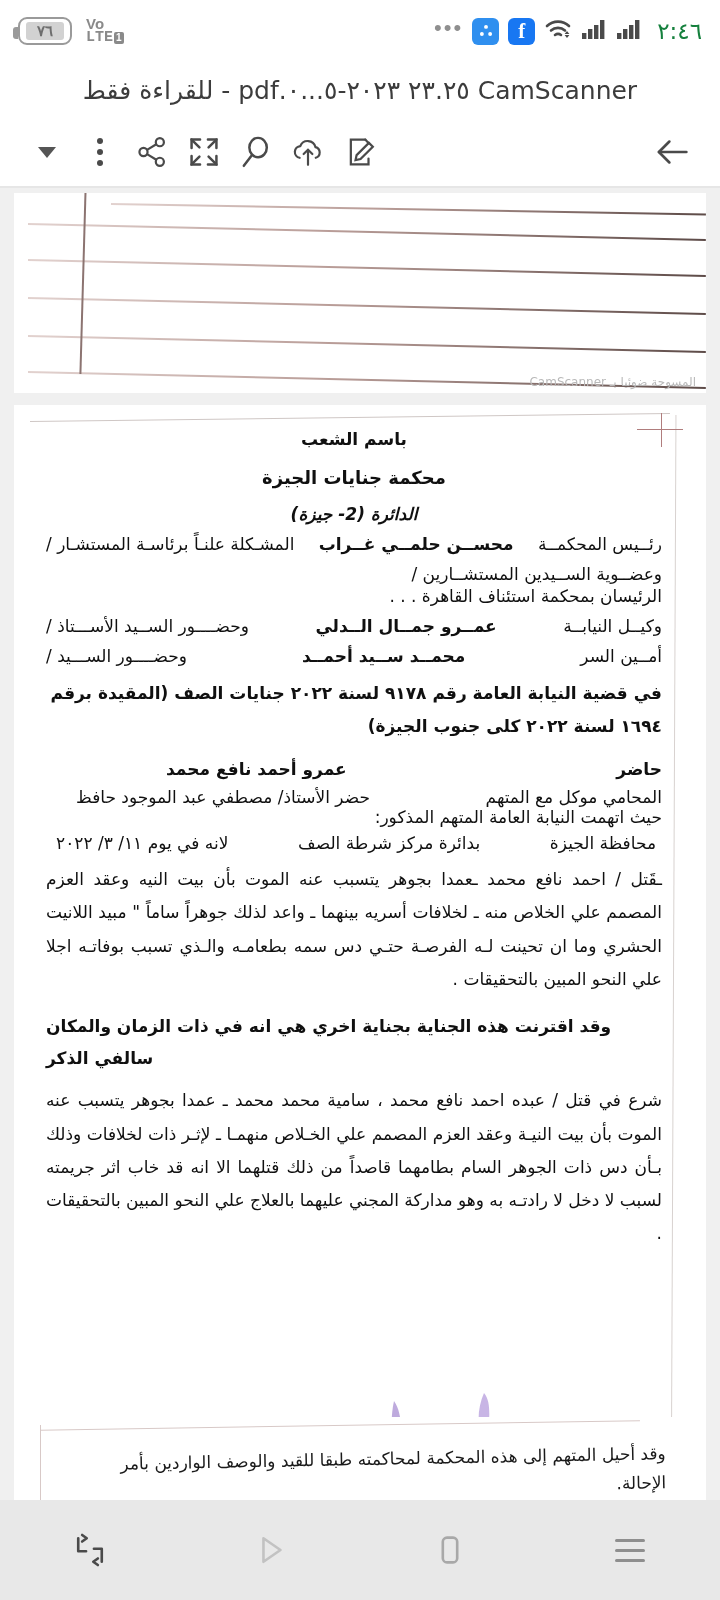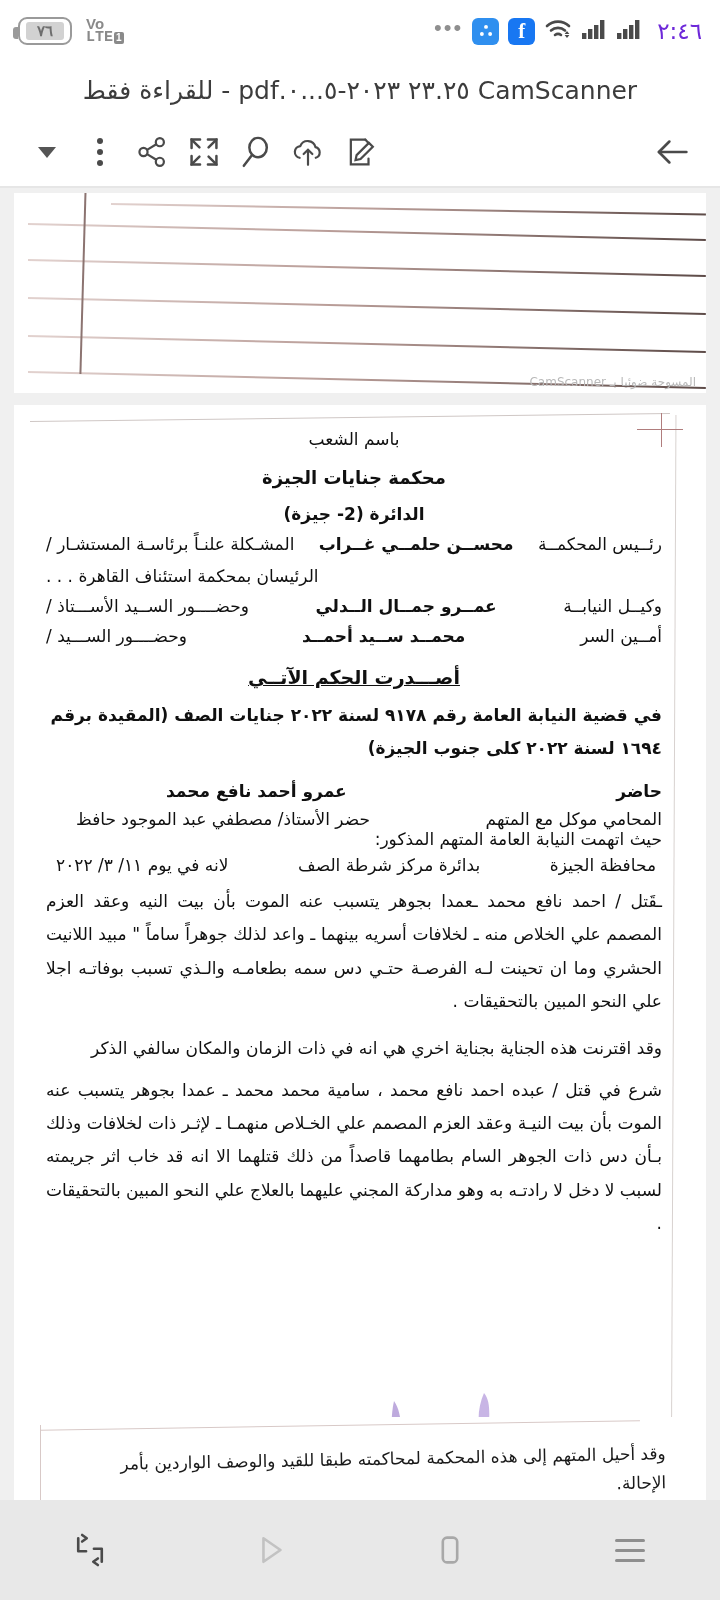--- a/index.html
+++ b/index.html
@@ -51,21 +51,21 @@
   .dots3{ color:#8f8f8f; font-size:22px; letter-spacing:2px; line-height:1;
           margin-bottom:6px;}
   .app-icon{
     width:27px; height:27px; border-radius:6px;
     display:flex; align-items:center; justify-content:center;
     color:#fff; font-weight:700;
   }
   .ic-share{ background:#2f8fef; }
   .ic-fb{ background:#1877f2; font-family:"Liberation Serif",serif; font-size:21px;}
   .sb-time{
-    font-size:23px; color:#6d28d9; margin-left:6px; direction:rtl;
+    font-size:23px; color:#15803d; margin-left:6px; direction:rtl;
     font-family:"DejaVu Sans", sans-serif;
   }
 
   
   .titlebar{
     position:absolute; top:62px; left:0; width:720px; height:56px;
     display:flex; align-items:center; justify-content:center;
     background:#fff;
   }
   .titlebar .ttl{
@@ -157,29 +157,29 @@
 
   .doc{
     position:absolute; top:14px; left:0; width:664px;
     padding:0 26px 0 22px;
     direction:rtl; text-align:right;
     font-family:"DejaVu Sans", sans-serif;
     color:#101010;
   }
   .ctr{ text-align:center; }
   .b{ font-weight:700; }
-  .l-head{ font-size:17px; font-weight:400; margin-bottom:18px; }
+  .l-head{ font-size:17px; font-weight:700; margin-bottom:18px; }
   .l-head2{ font-size:18px; font-weight:700; margin-bottom:16px; }
-  .l-head3{ font-size:17px; font-weight:700; margin-bottom:4px; }
+  .l-head3{ font-size:17px; font-weight:700; margin-bottom:4px;font-style:italic; }
   .para{
     font-size:17px; line-height:1.95; text-align:justify;
     margin-top:10px;
   }
-  .para-b{ font-weight:400; font-size:17px; line-height:1.9; margin-top:14px;
-           text-align:right;}
+  .para-b{ font-weight:700; font-size:17px; line-height:1.9; margin-top:14px;
+           text-align:left;}
   .verdict{
     text-align:center; font-size:19px; font-weight:700;
     margin:20px 0 10px; text-decoration:underline;
   }
   .twocol{
     display:flex; justify-content:space-between; font-size:17px;
     margin-top:10px;
   }
   .twocol.bold{ font-weight:700; }
   .row-3{
@@ -415,37 +415,37 @@
         <div class="ctr l-head2">محكمة جنايات الجيزة</div>
         <div class="ctr l-head3">الدائرة (2- جيزة)</div>
 
         <div class="twocol">
           <span>رئــيس المحكمــة</span>
           <span class="b">محســن حلمــي غــراب</span>
           <span>المشـكلة علنـاً برئاسـة  المستشـار /</span>
         </div>
 
         <div class="twocol">
-        </div>
-
-        <div style="text-align:left;font-size:17px;margin-top:2px;">الرئيسان بمحكمة استئناف القاهرة . . .</div>
+          <span>وعضــوية الســيدين المستشــارين /</span>
+        </div>
+
+        <div style="text-align:right;font-size:17px;margin-top:2px;">الرئيسان بمحكمة استئناف القاهرة . . .</div>
 
         <div class="twocol">
           <span>وكيــل النيابــة</span>
           <span class="b">عمــرو جمــال الــدلي</span>
           <span>وحضــــور الســيد الأســـتاذ /</span>
         </div>
 
         <div class="twocol">
           <span>أمــين السر</span>
           <span class="b">محمــد ســيد أحمــد</span>
           <span>وحضــــور الســـيد /</span>
         </div>
 
-        <div class="verdict">أصـــدرت الحكم الآتــي</div>
 
         <div class="para" style="font-weight:700;text-align:right;margin-top:11px;">في قضية النيابة العامة رقم ٩١٧٨ لسنة ٢٠٢٢ جنايات الصف  (المقيدة برقم ١٦٩٤ لسنة ٢٠٢٢ كلى جنوب الجيزة)</div>
 
         <div class="twocol bold" style="margin-top:16px;padding-left:120px;">
           <span>حاضر</span>
           <span>عمرو أحمد نافع محمد</span>
         </div>
 
         <div class="twocol" style="margin-top:8px;padding-left:30px;">
           <span>المحامي موكل مع المتهم</span>

